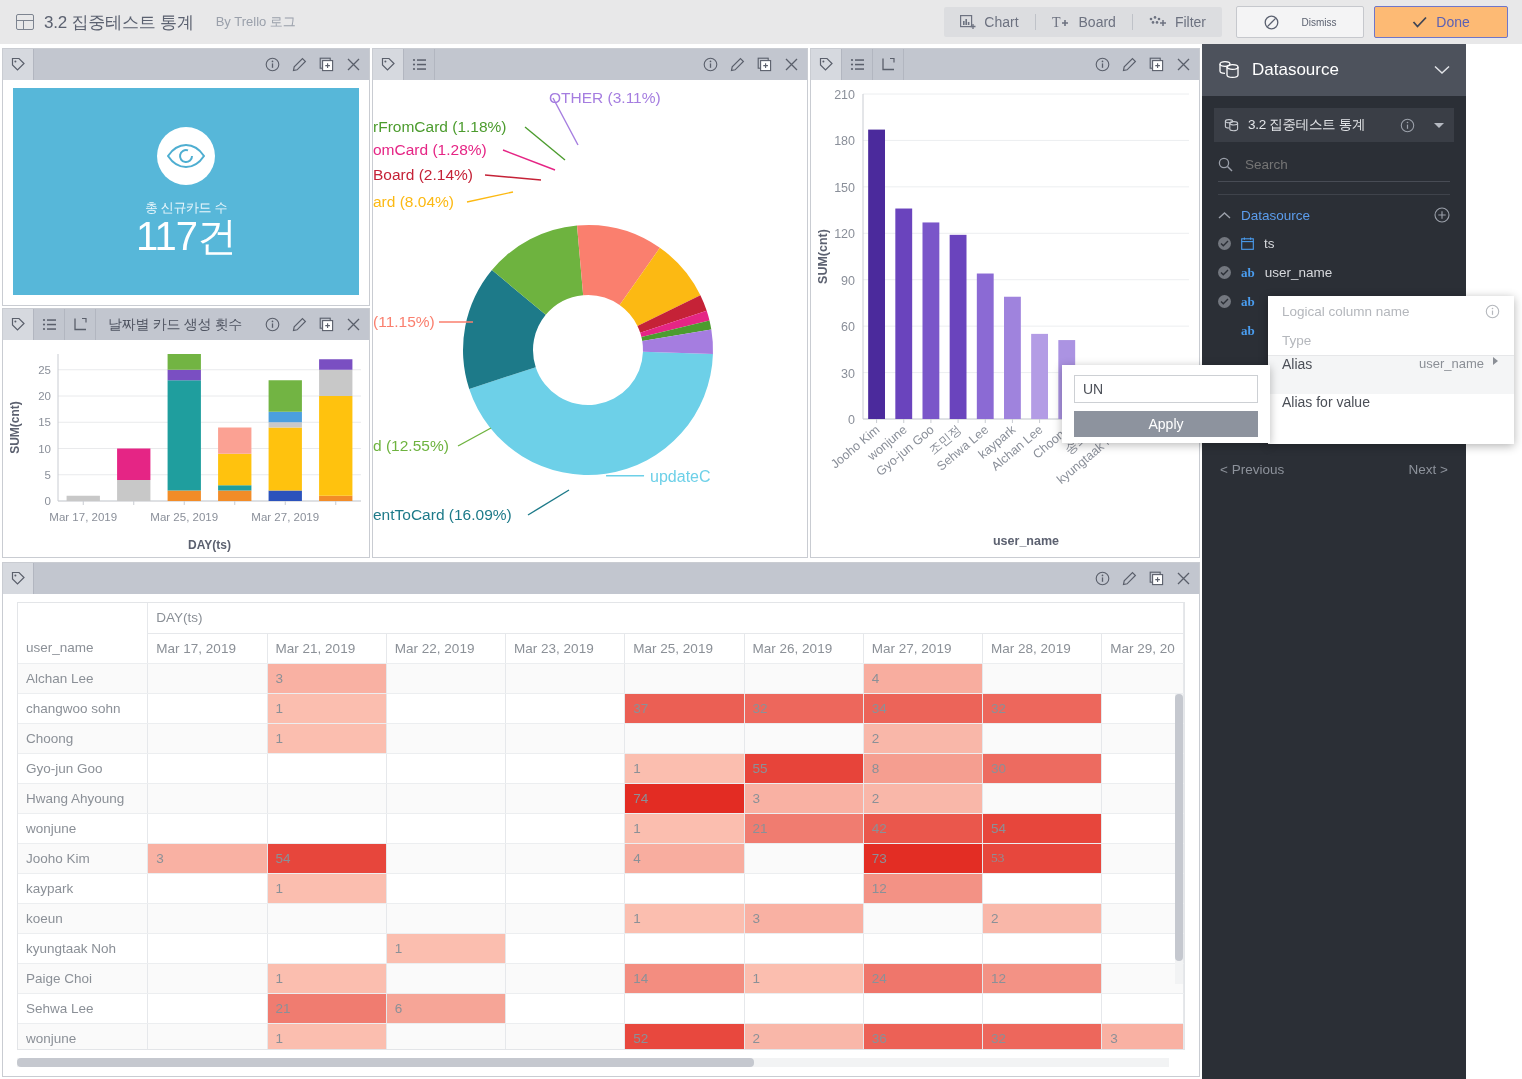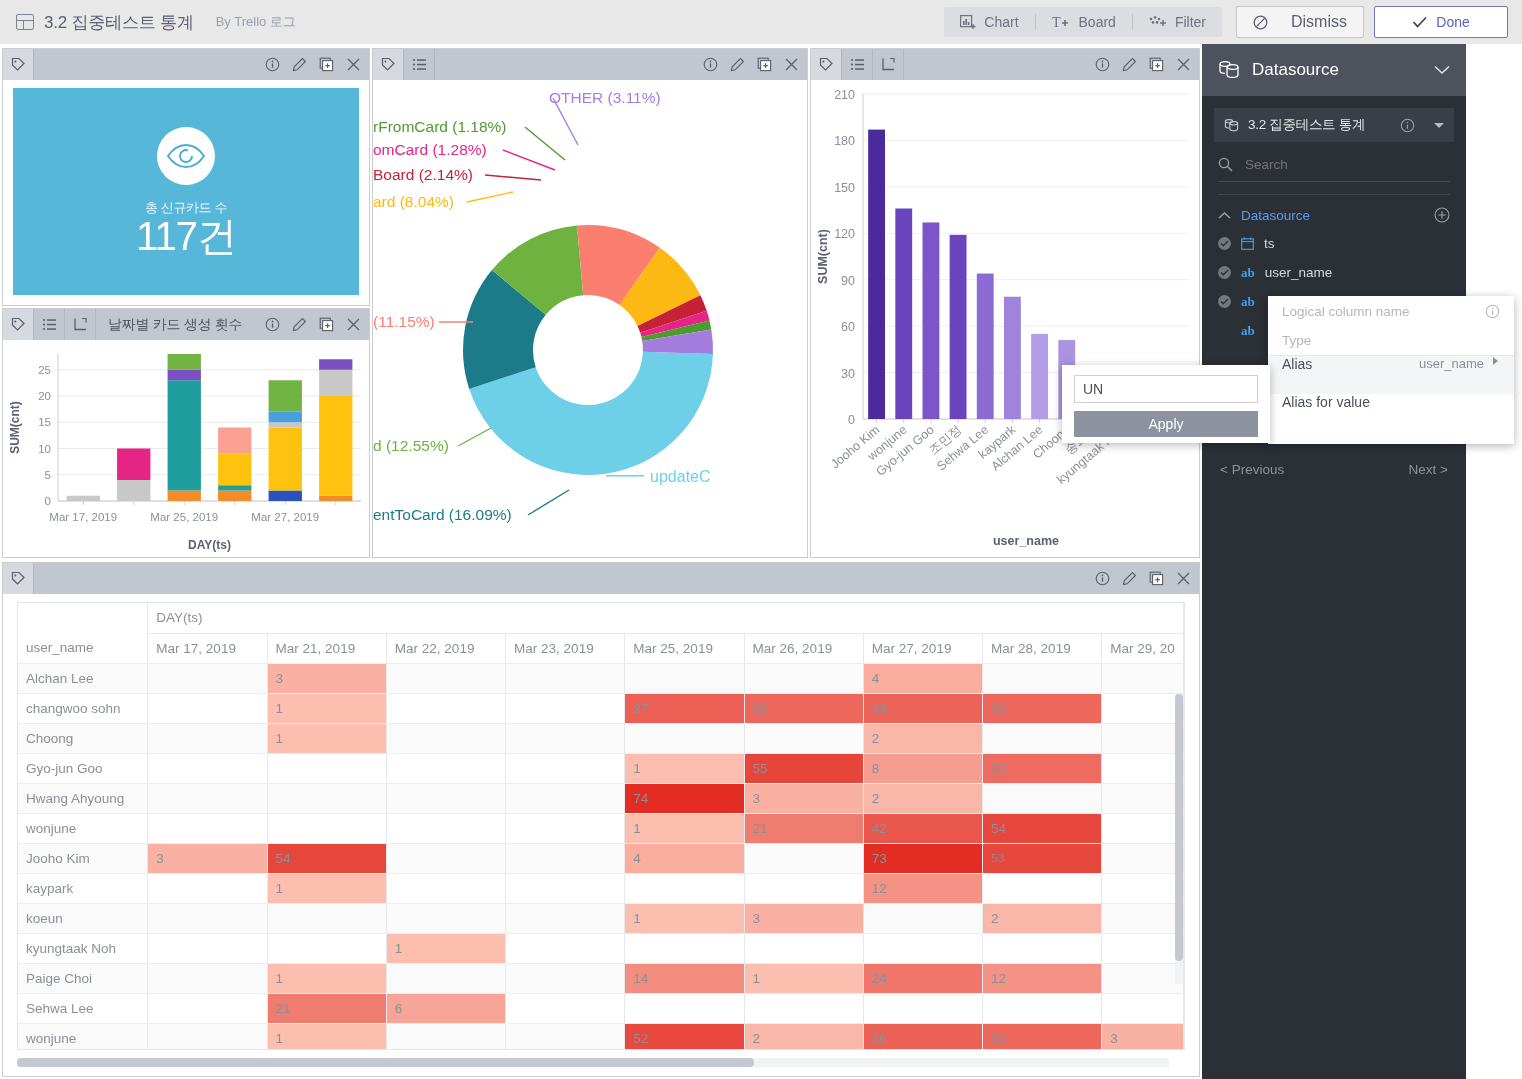--- a/index.html
+++ b/index.html
@@ -29,24 +29,24 @@
     border-radius:2px; margin-right:14px;
   }
   .tool-btn{
     display:flex;align-items:center;gap:7px;padding:0 16px;height:30px;
     font-size:14px;color:#6d7280;cursor:pointer;
   }
   .tool-sep{width:1px;height:16px;background:#bfc2c8;}
   .btn-plain{
     height:32px;min-width:128px;border:1px solid #c6c8cd;background:#f4f4f5;
     display:flex;align-items:center;justify-content:center;gap:23px;
-    font-size:16px;color:#5b6170;margin-right:10px;cursor:pointer;border-radius:2px;
+    font-size:10px;color:#5b6170;margin-right:10px;cursor:pointer;border-radius:2px;
   }
   .btn-done{
-    height:32px;min-width:134px;border:1px solid #6f76c9;background:#ffffff;
+    height:32px;min-width:134px;border:1px solid #6f76c9;background:#fdba74;
     display:flex;align-items:center;justify-content:center;gap:8px;
     font-size:14px;color:#5b61b5;margin-right:14px;cursor:pointer;border-radius:2px;
   }
   .ico-svg{display:inline-block;line-height:0;}
 
   
   .panel{ position:absolute; background:#fff; border:1px solid #c9ccd2; }
   .panel-hd{
     height:31px;background:#c2c6cf;display:flex;align-items:center;position:relative;
   }

